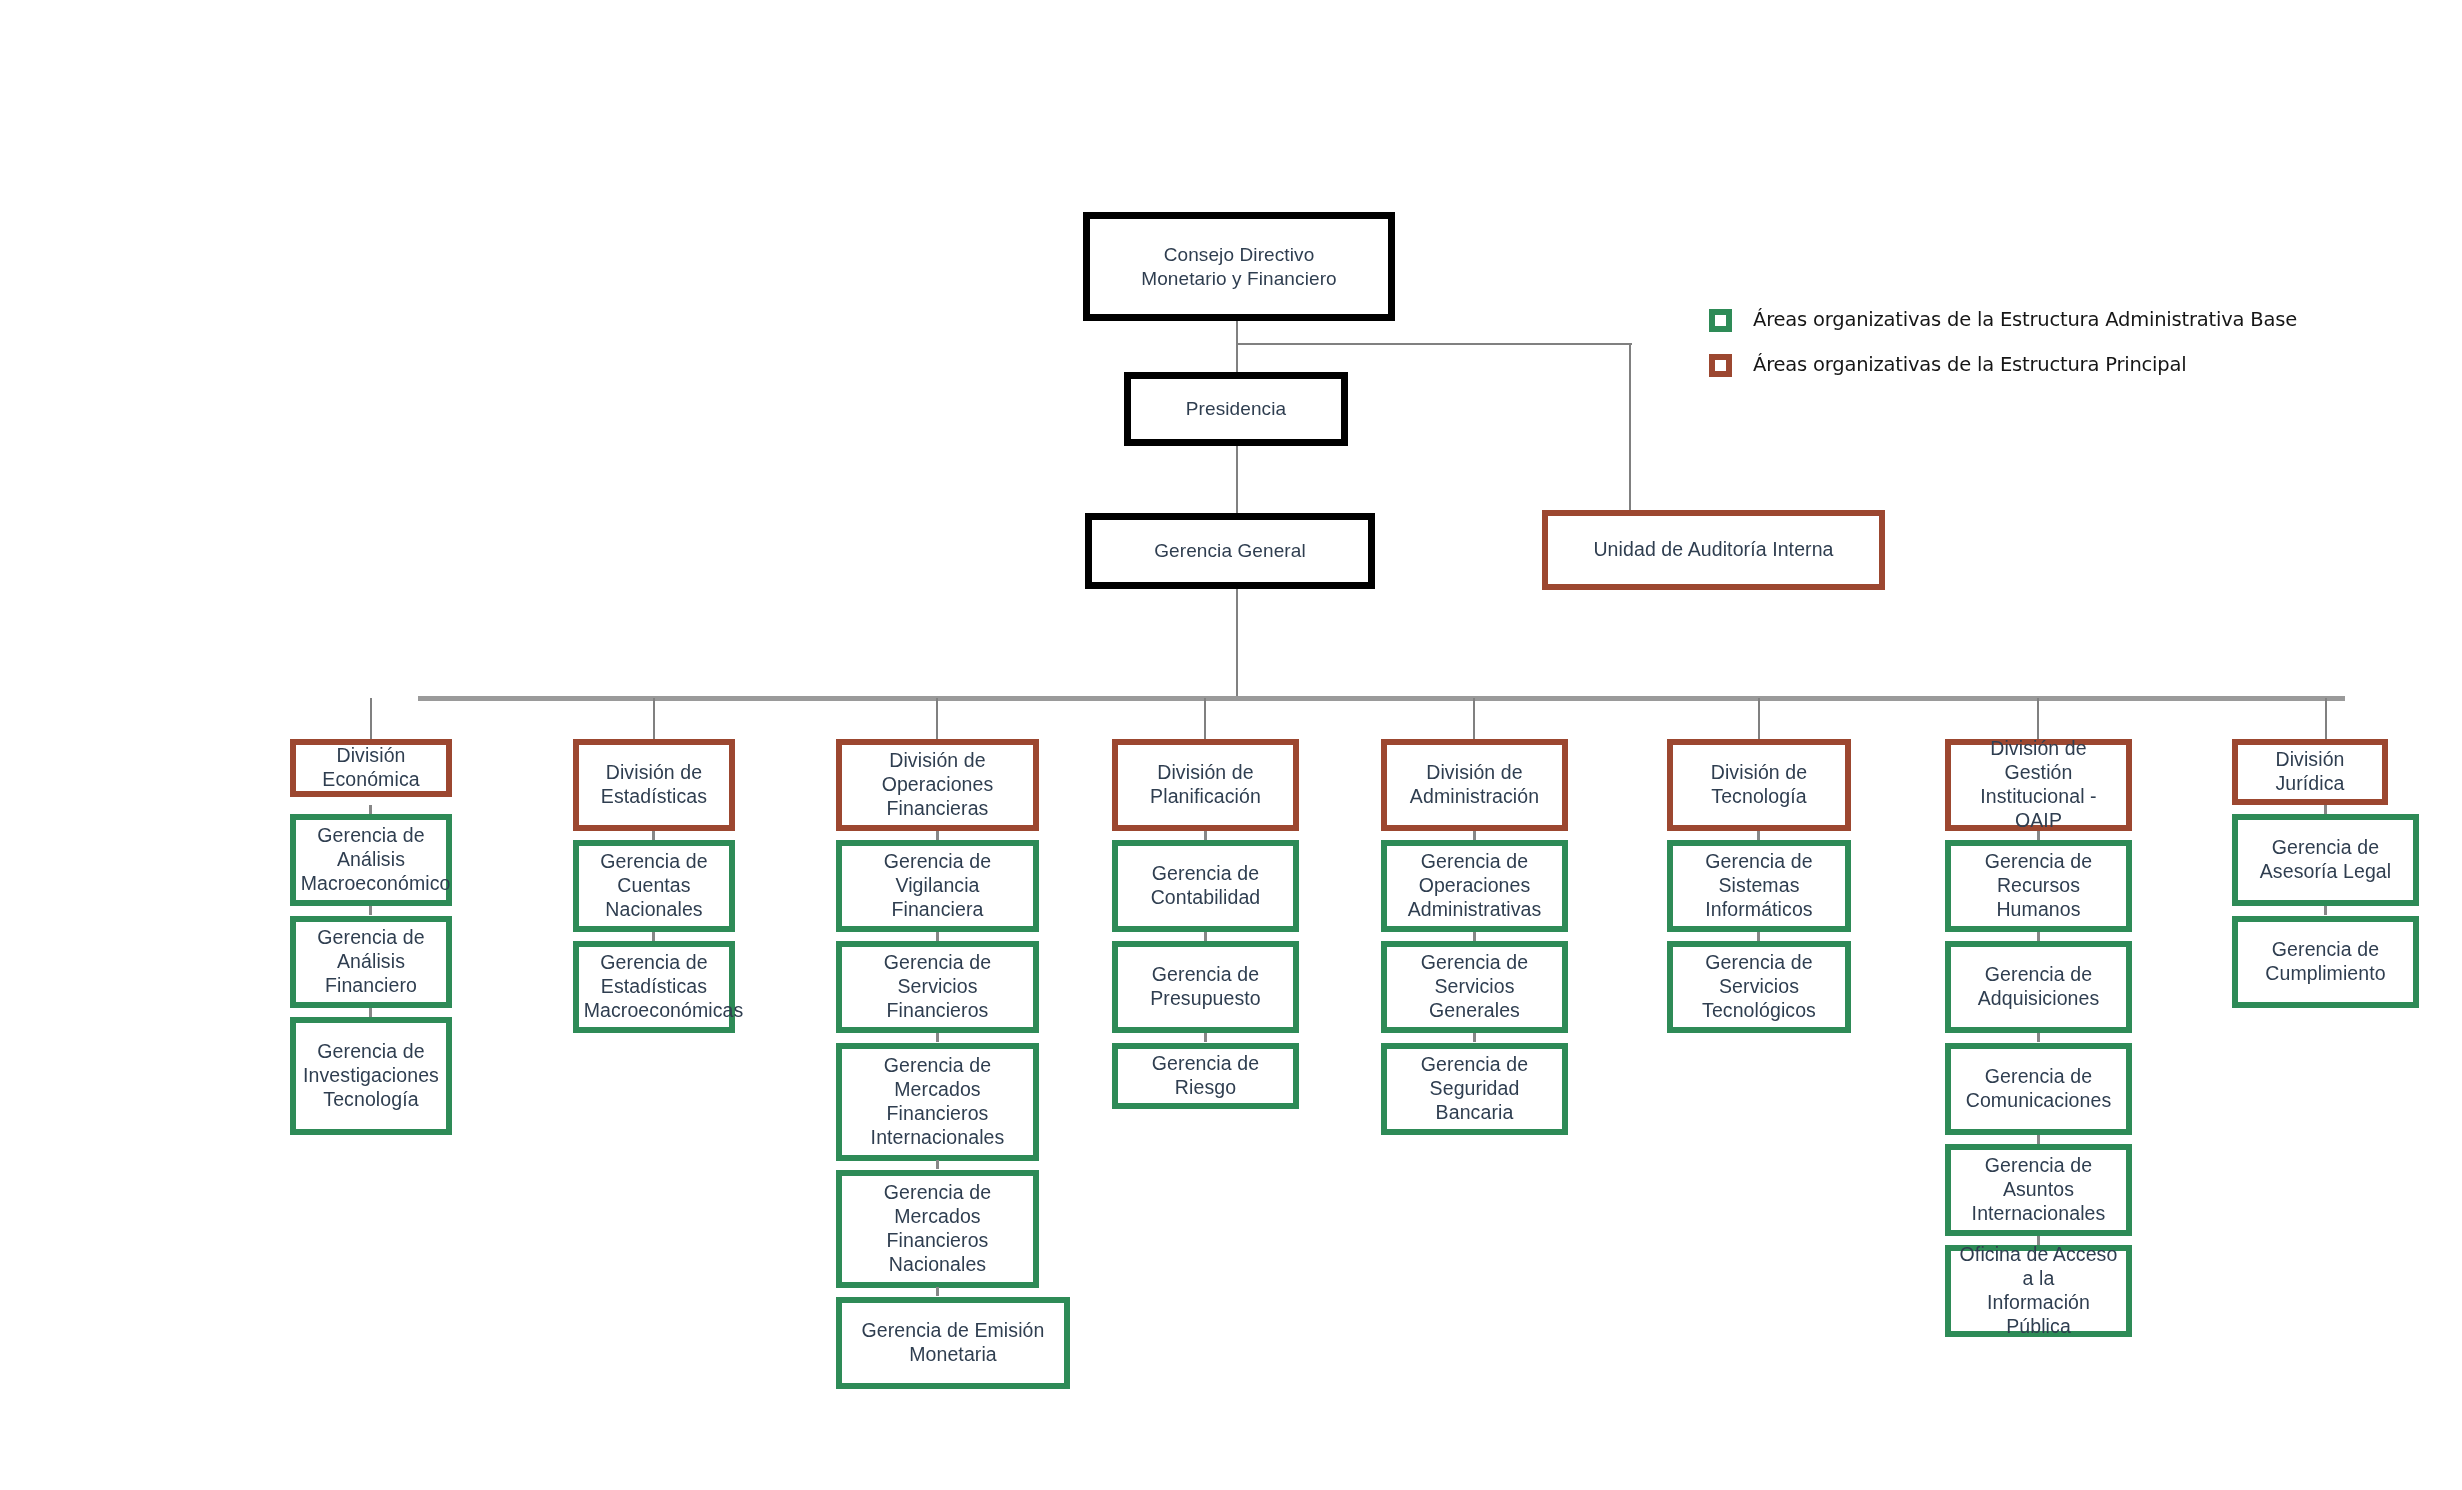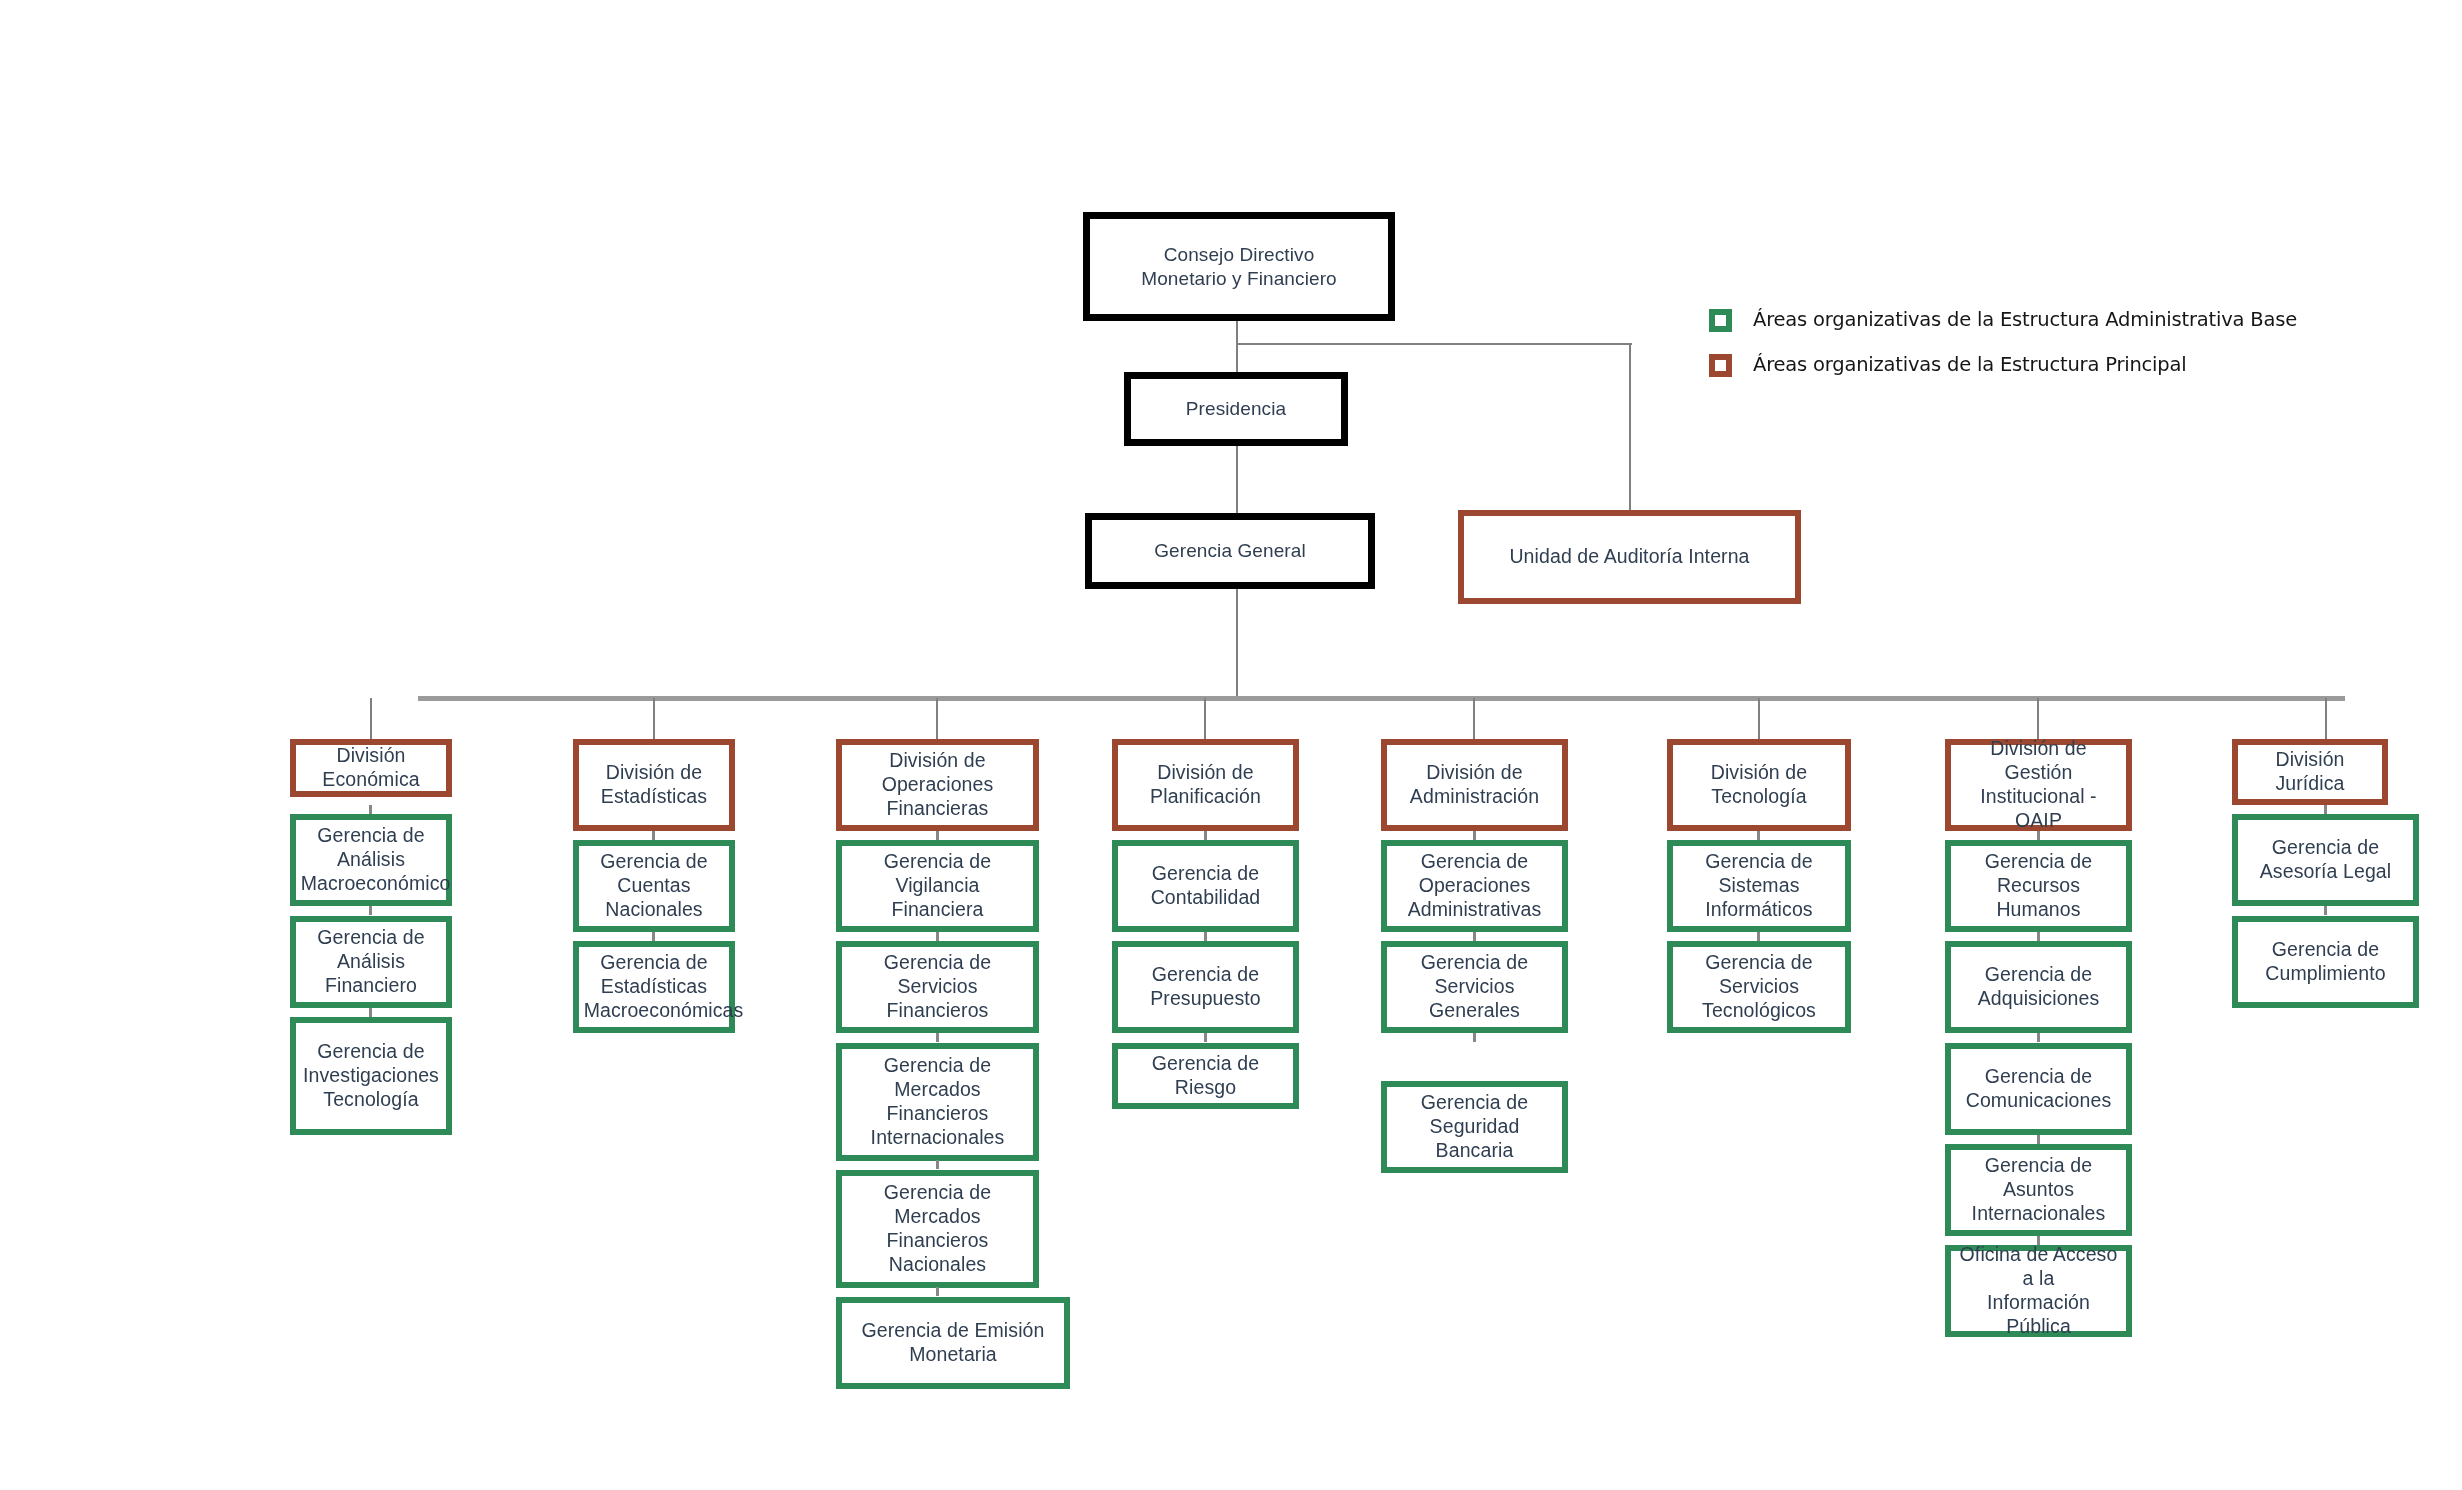--- a/index.html
+++ b/index.html
@@ -63,21 +63,21 @@
   </div>
 
   <div class="node black" style="left:1124px;top:372px;width:224px;height:74px;">
     <span class="lbl">Presidencia</span>
   </div>
 
   <div class="node black" style="left:1085px;top:513px;width:290px;height:76px;">
     <span class="lbl">Gerencia General</span>
   </div>
 
-  <div class="node brown" style="left:1458px;top:510px;width:343px;height:94px;">
+  <div class="node brown" style="left:1542px;top:510px;width:343px;height:80px;">
     <span class="lbl">Unidad de Auditoría Interna</span>
   </div>
 
   <div id="columns-layer">
       <div class="vline" style="left: 370px; top: 698px; height: 41px;"></div>
       <div class="node brown" style="left: 290px; top: 739px; width: 162px; height: 58px;">
         <span class="lbl"><span>División Económica</span></span>
       </div>
       <div class="vline thick" style="left: 369px; top: 805px; height: 9.4px;"></div>
       <div class="node green" style="left: 290px; top: 814px; width: 162px; height: 92px;">
@@ -149,21 +149,21 @@
       </div>
       <div class="vline thick" style="left: 1473px; top: 831px; height: 9.4px;"></div>
       <div class="node green" style="left: 1381px; top: 840px; width: 187px; height: 92px;">
         <span class="lbl"><span>Gerencia de Operaciones</span><br><span>Administrativas</span></span>
       </div>
       <div class="vline thick" style="left: 1473px; top: 932px; height: 9.4px;"></div>
       <div class="node green" style="left: 1381px; top: 941px; width: 187px; height: 92px;">
         <span class="lbl"><span>Gerencia de Servicios</span><br><span>Generales</span></span>
       </div>
       <div class="vline thick" style="left: 1473px; top: 1033px; height: 9.4px;"></div>
-      <div class="node green" style="left: 1381px; top: 1043px; width: 187px; height: 92px; margin-top: 38px;">
+      <div class="node green" style="left: 1381px; top: 1043px; width: 187px; height: 92px;">
         <span class="lbl"><span>Gerencia de Seguridad</span><br><span>Bancaria</span></span>
       </div>
       <div class="vline" style="left: 1758px; top: 698px; height: 41px;"></div>
       <div class="node brown" style="left: 1667px; top: 739px; width: 184px; height: 92px;">
         <span class="lbl"><span>División de</span><br><span>Tecnología</span></span>
       </div>
       <div class="vline thick" style="left: 1757px; top: 831px; height: 9.4px;"></div>
       <div class="node green" style="left: 1667px; top: 840px; width: 184px; height: 92px;">
         <span class="lbl"><span>Gerencia de Sistemas</span><br><span>Informáticos</span></span>
       </div>

